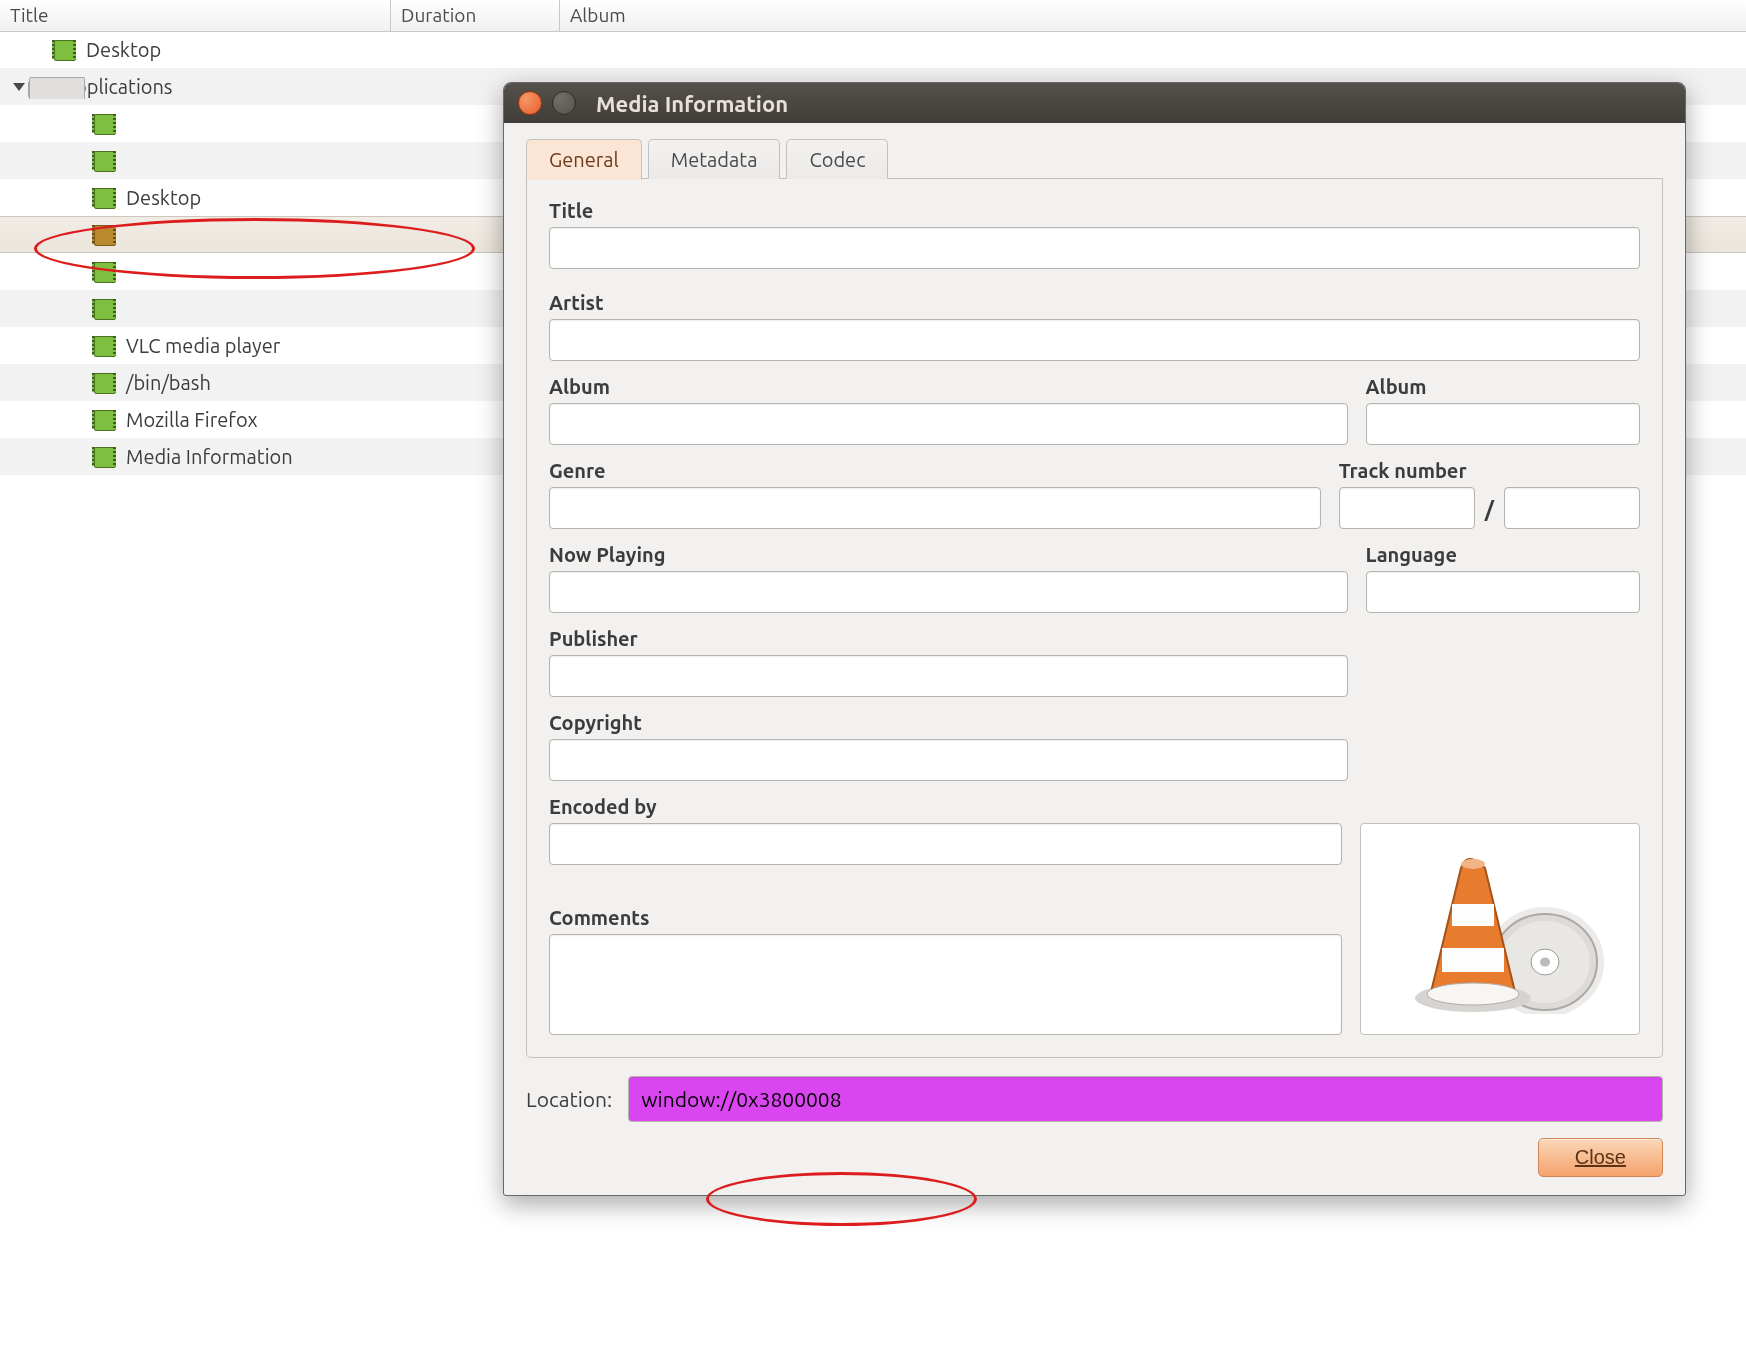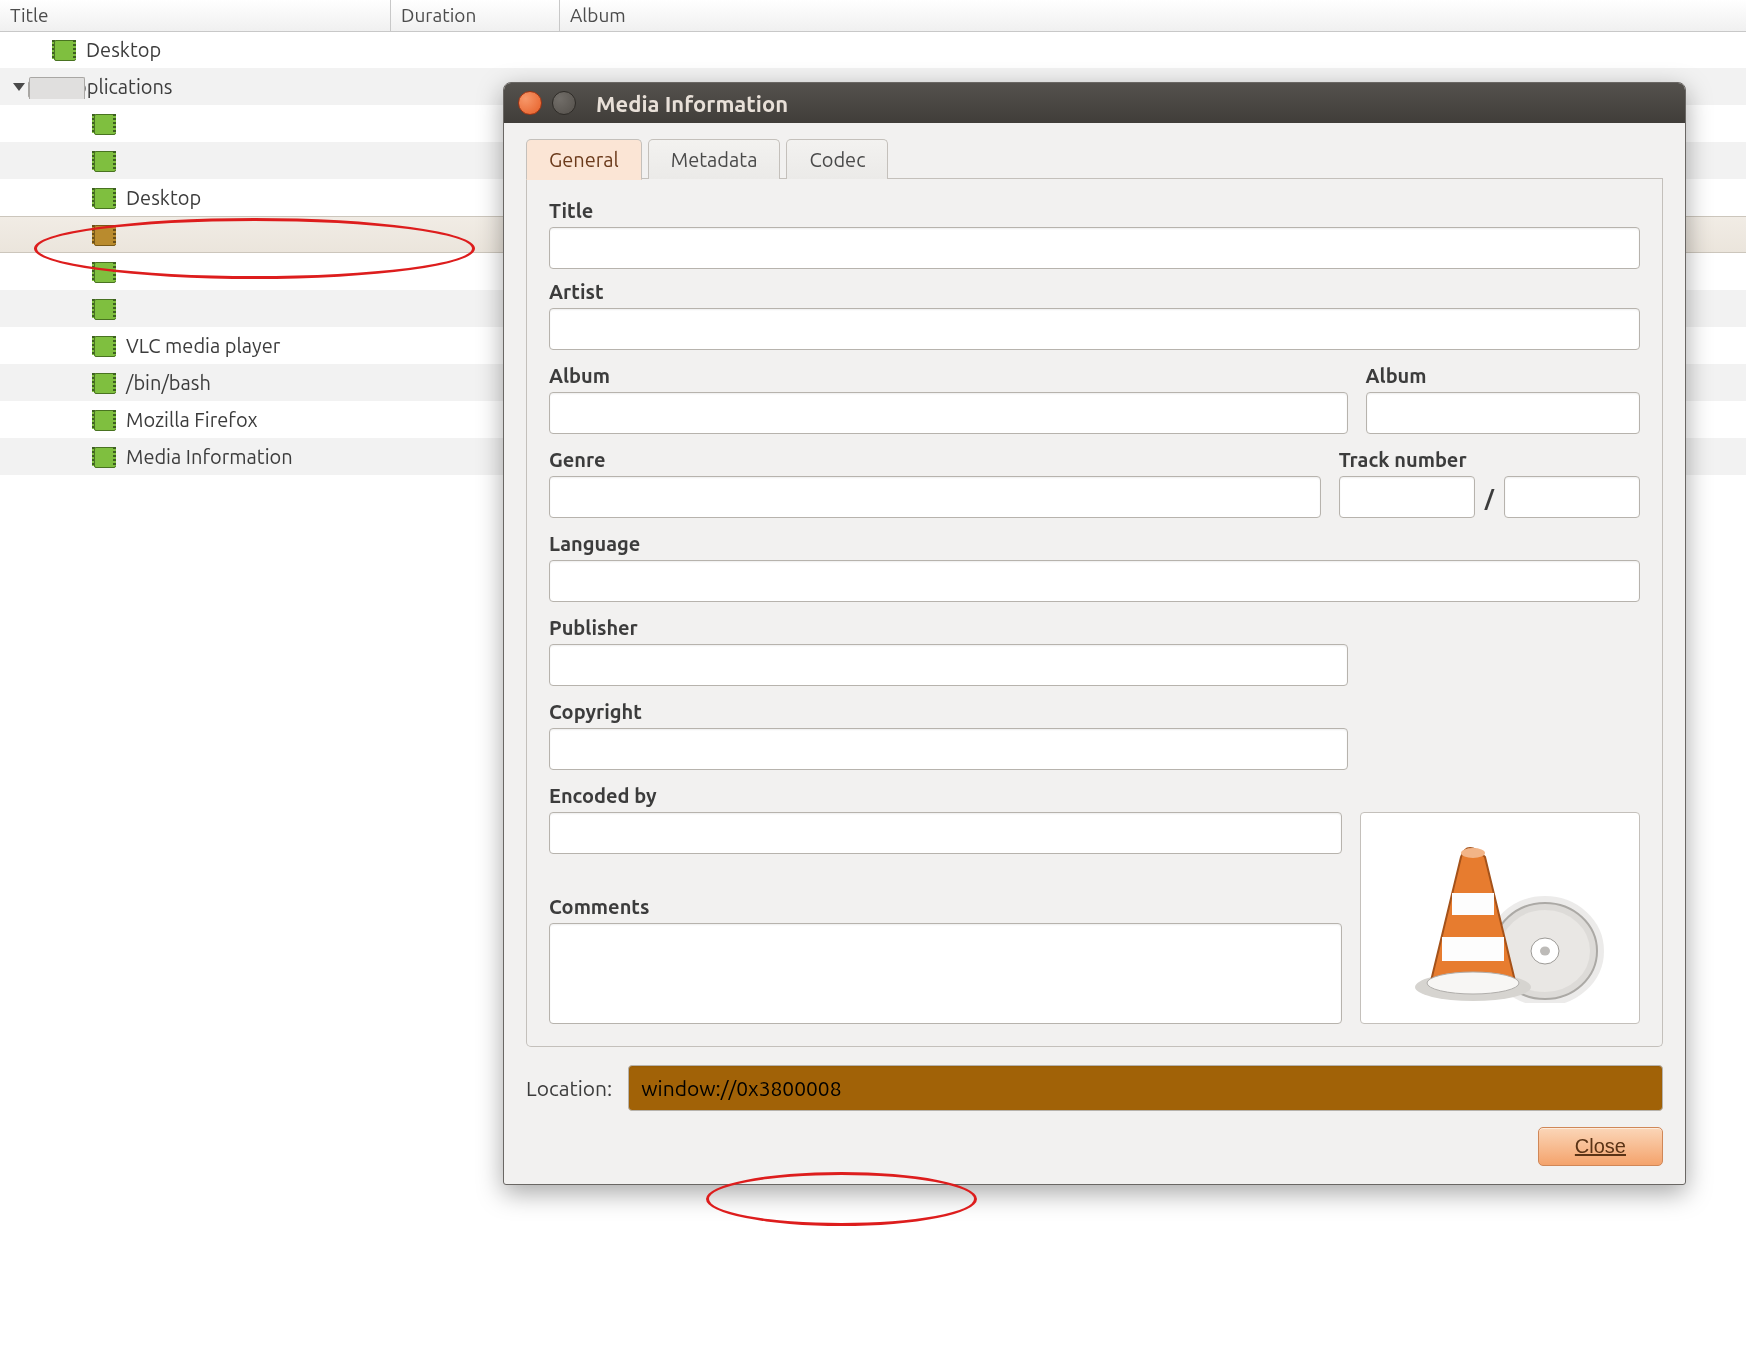--- a/index.html
+++ b/index.html
@@ -173,21 +173,21 @@
     background:#fff;display:flex;align-items:center;justify-content:center;
     margin-top:28px;
   }
 
   .loc-row{
     display:flex;align-items:center;gap:16px;margin-top:18px;
   }
   .loc-row label{font-size:21px;color:#3c3c3c;}
   .loc-row input{
     flex:1;height:40px;border:1px solid #b7b3ad;border-radius:4px;
-    background:#a16207;padding:2px 12px;font-size:21px;font-family:inherit;
+    background:#d946ef;padding:2px 12px;font-size:21px;font-family:inherit;
     box-shadow:inset 0 1px 2px rgba(0,0,0,.07);
   }
 
   .btn-row{display:flex;justify-content:flex-end;margin-top:16px;}
   .btn-close{
     padding:7px 36px;border:1px solid #d08757;border-radius:5px;
     background:linear-gradient(#fbd6b8,#f4a36c);
     color:#5a3316;font-size:20px;
     box-shadow:inset 0 1px 0 rgba(255,255,255,.5);
   }
@@ -316,21 +316,21 @@
       <div class="tab"><span class="ul">Codec</span></div>
     </div>
 
     <div class="panel">
 
       <div class="fld">
         <label>Title</label>
         <input value="" style="">
       </div>
 
-      <div class="fld" style="margin-top:11px">
+      <div class="fld" style="margin-top:22px">
         <label>Artist</label>
         <input value="" style="">
       </div>
 
       <div class="form-row">
         <div class="fld" style="flex:3.2">
           <label>Album</label>
           <input value="" style="">
         </div>
         <div class="fld" style="flex:1.1">
@@ -348,20 +348,24 @@
           <label>Track number</label>
           <div class="track-pair">
             <input value="" style="">
             <span class="slash">/</span>
             <input value="" style="">
           </div>
         </div>
       </div>
 
       <div class="form-row">
+        <div class="fld" style="flex:3.2">
+          <label>Now Playing</label>
+          <input value="" style="">
+        </div>
         <div class="fld" style="flex:1.1">
           <label>Language</label>
           <input value="" style="">
         </div>
       </div>
 
       <div class="form-row">
         <div class="fld" style="flex:3.2">
           <label>Publisher</label>
           <input value="" style="">

